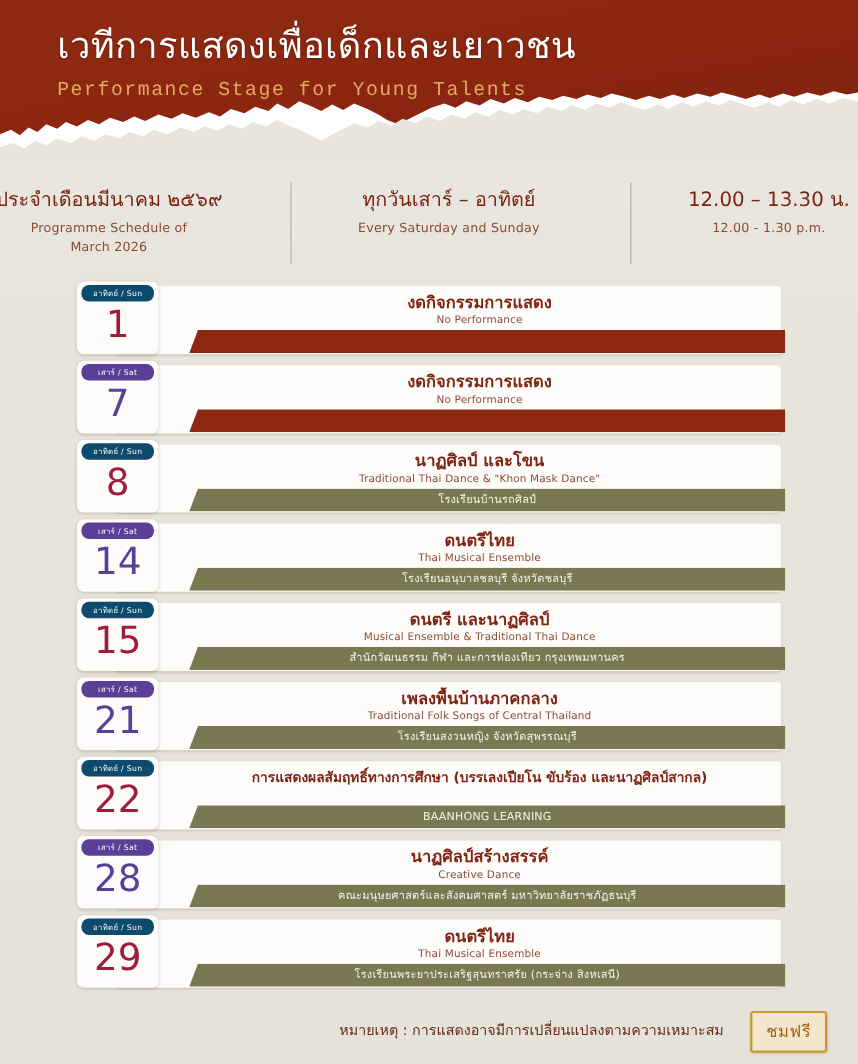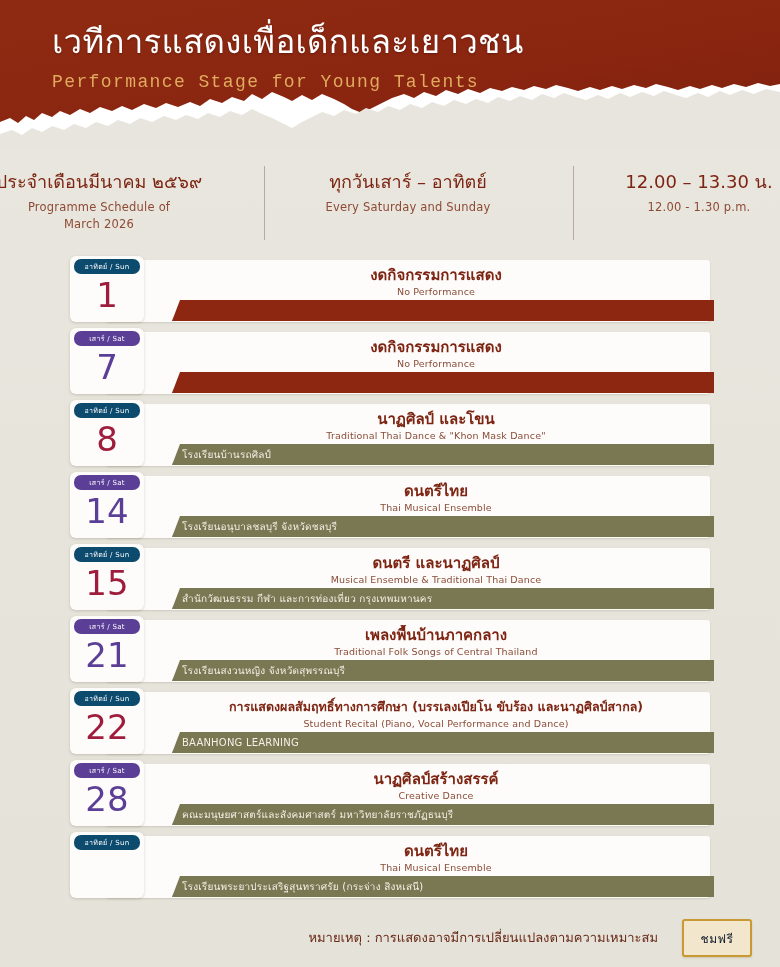--- a/index.html
+++ b/index.html
@@ -161,21 +161,21 @@
   .venue {
     position: absolute;
     left: 66px;
     right: -4px;
     bottom: 1px;
     height: 21px;
     background: #7a7753;
     box-shadow: 0 1px 1px rgba(60,50,30,0.30);
     display: flex;
     align-items: center;
-    justify-content: flex-start;
+    justify-content: center;
     clip-path: polygon(8px 0, 100% 0, 100% 100%, 0 100%);
   }
   .venue.empty { background: #8e2711; }
   .venue-text {
     color: #f3f0e6;
     font-size: 10px;
     line-height: 14px;
     letter-spacing: 0.2px;
     white-space: nowrap;
     overflow: hidden;
@@ -246,22 +246,22 @@
   }
   .free-badge {
     width: 66px;
     height: 34px;
     border: 2px solid #c99a34;
     border-radius: 3px;
     background: #f2e7cd;
     display: flex;
     align-items: center;
     justify-content: center;
-    color: #0f172a;
-    font-size: 12px;
+    color: #a16207;
+    font-size: 15px;
     letter-spacing: 0.5px;
     box-shadow: 0 1px 2px rgba(120,90,30,0.2);
   }
 </style>
 </head>
 <body>
 
 <div id="poster">
 
   <div class="header">
@@ -395,21 +395,20 @@
         </div>
         <div class="daybox">
           <div class="daylabel">เสาร์ / Sat</div>
           <div class="daynum">21</div>
         </div>
       </div>
       <div class="row sun long">
         <div class="card">
           <div class="card-text">
             <div class="ev-th">การแสดงผลสัมฤทธิ์ทางการศึกษา (บรรเลงเปียโน ขับร้อง และนาฏศิลป์สากล)</div>
-            <div class="ev-en">Student Recital (Piano, Vocal Performance and Dance)</div>
           </div>
           <div class="venue">
             <div class="venue-text">BAANHONG LEARNING</div>
           </div>
         </div>
         <div class="daybox">
           <div class="daylabel">อาทิตย์ / Sun</div>
           <div class="daynum">22</div>
         </div>
       </div>
@@ -433,20 +432,21 @@
           <div class="card-text">
             <div class="ev-th">ดนตรีไทย</div>
             <div class="ev-en">Thai Musical Ensemble</div>
           </div>
           <div class="venue">
             <div class="venue-text">โรงเรียนพระยาประเสริฐสุนทราศรัย (กระจ่าง สิงหเสนี)</div>
           </div>
         </div>
         <div class="daybox">
           <div class="daylabel">อาทิตย์ / Sun</div>
+          <div class="daynum">29</div>
         </div>
       </div>
     </div>
 
   <div class="footer">
     <div class="note">หมายเหตุ : การแสดงอาจมีการเปลี่ยนแปลงตามความเหมาะสม</div>
     <div class="free-badge">ชมฟรี</div>
   </div>
 
 </div>

